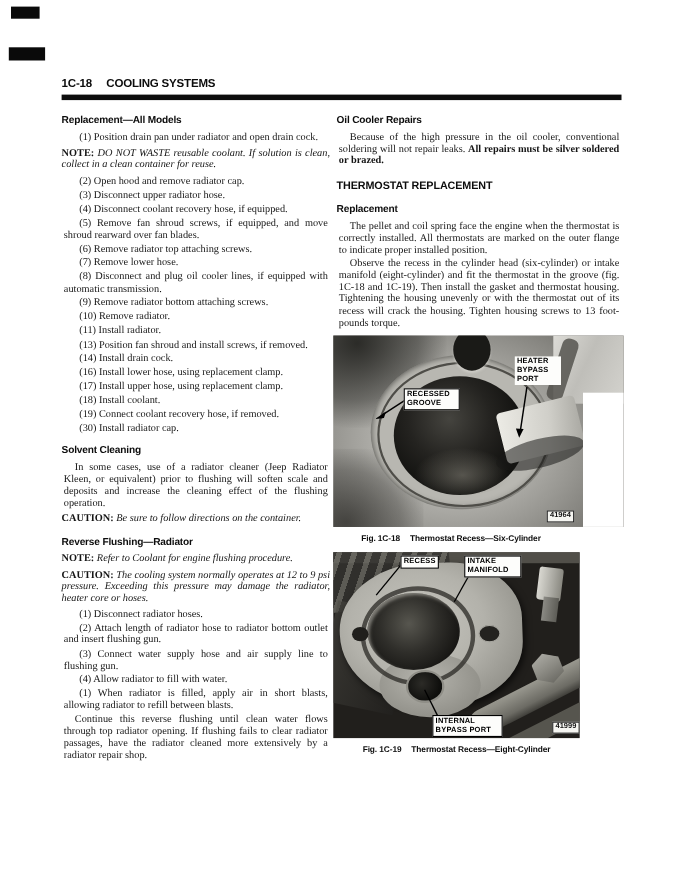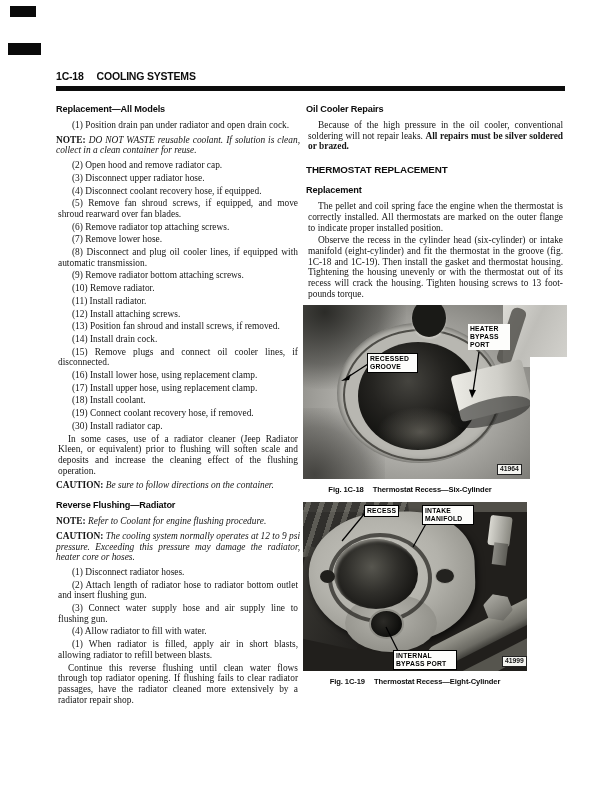--- a/index.html
+++ b/index.html
@@ -135,29 +135,28 @@
   <p class="step">(2) Open hood and remove radiator cap.</p>
   <p class="step">(3) Disconnect upper radiator hose.</p>
   <p class="step">(4) Disconnect coolant recovery hose, if equipped.</p>
   <p class="step">(5) Remove fan shroud screws, if equipped, and move shroud rearward over fan blades.</p>
   <p class="step">(6) Remove radiator top attaching screws.</p>
   <p class="step">(7) Remove lower hose.</p>
   <p class="step">(8) Disconnect and plug oil cooler lines, if equipped with automatic transmission.</p>
   <p class="step">(9) Remove radiator bottom attaching screws.</p>
   <p class="step">(10) Remove radiator.</p>
   <p class="step">(11) Install radiator.</p>
-  <p class="step">(12) Install attaching screws.</p>
   <p class="step">(13) Position fan shroud and install screws, if removed.</p>
   <p class="step">(14) Install drain cock.</p>
-  <p class="step">(15) Remove plugs and connect oil cooler lines, if disconnected.</p>
   <p class="step">(16) Install lower hose, using replacement clamp.</p>
   <p class="step">(17) Install upper hose, using replacement clamp.</p>
   <p class="step">(18) Install coolant.</p>
   <p class="step">(19) Connect coolant recovery hose, if removed.</p>
   <p class="step">(30) Install radiator cap.</p>
+  <h3>Solvent Cleaning</h3>
   <p class="indent">In some cases, use of a radiator cleaner (Jeep Radiator Kleen, or equivalent) prior to flushing will soften scale and deposits and increase the cleaning effect of the flushing operation.</p>
   <p class="note-p"><b class="runlbl">CAUTION:</b> <i>Be sure to follow directions on the container.</i></p>
   <h3>Reverse Flushing—Radiator</h3>
   <p class="note-p"><b class="runlbl">NOTE:</b> <i>Refer to Coolant for engine flushing procedure.</i></p>
   <p class="note-p"><b class="runlbl">CAUTION:</b> <i>The cooling system normally operates at 12 to 9 psi pressure. Exceeding this pressure may damage the radiator, heater core or hoses.</i></p>
   <p class="step gap4">(1) Disconnect radiator hoses.</p>
   <p class="step">(2) Attach length of radiator hose to radiator bottom outlet and insert flushing gun.</p>
   <p class="step">(3) Connect water supply hose and air supply line to flushing gun.</p>
   <p class="step">(4) Allow radiator to fill with water.</p>
   <p class="step">(1) When radiator is filled, apply air in short blasts, allowing radiator to refill between blasts.</p>

